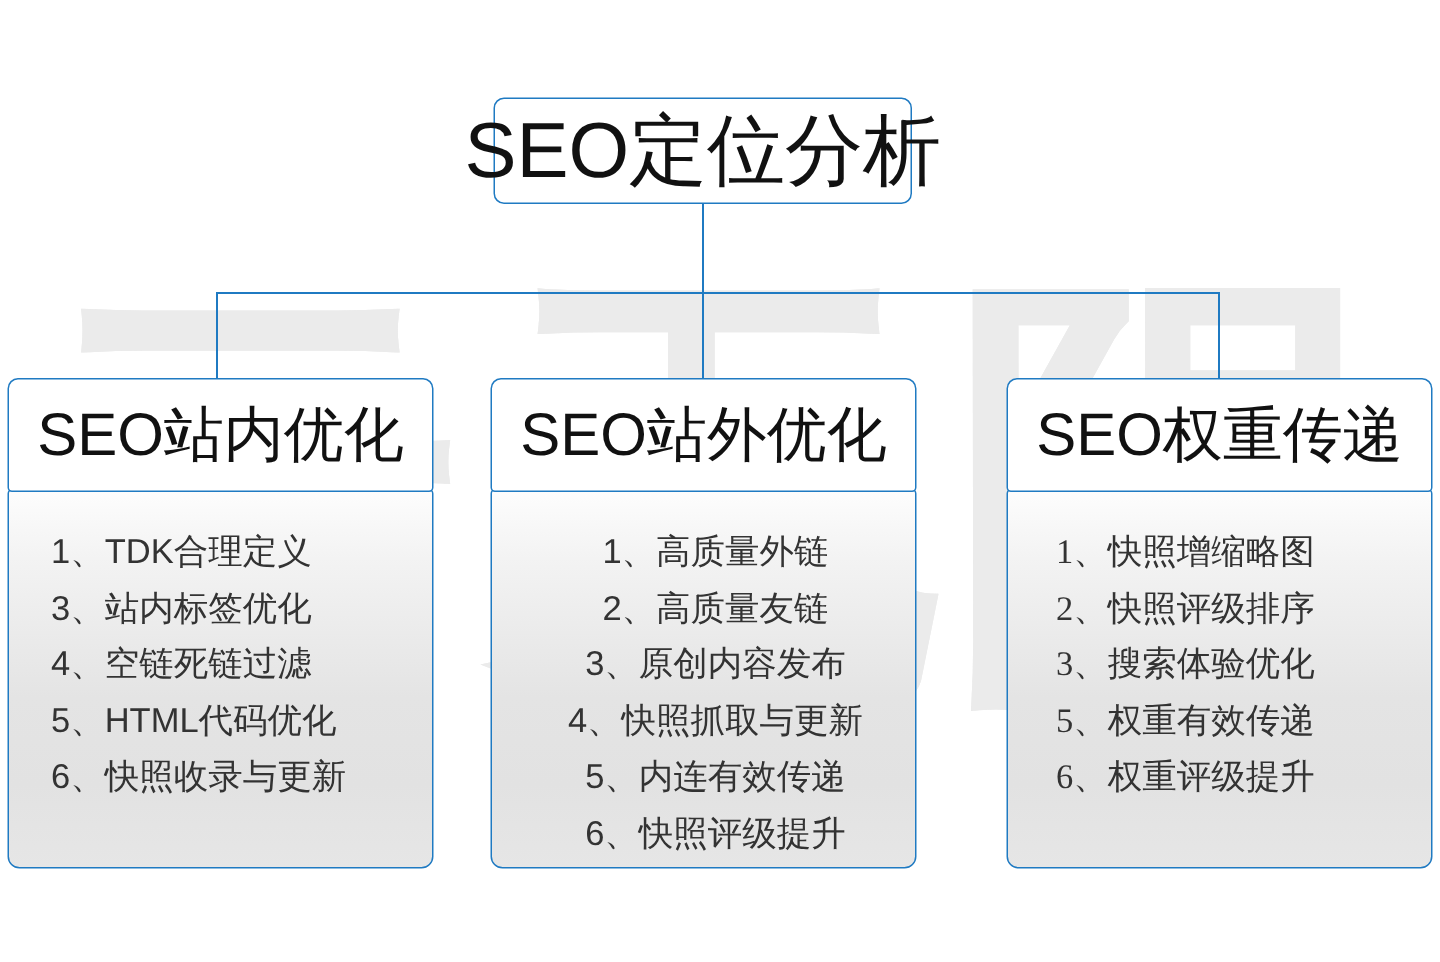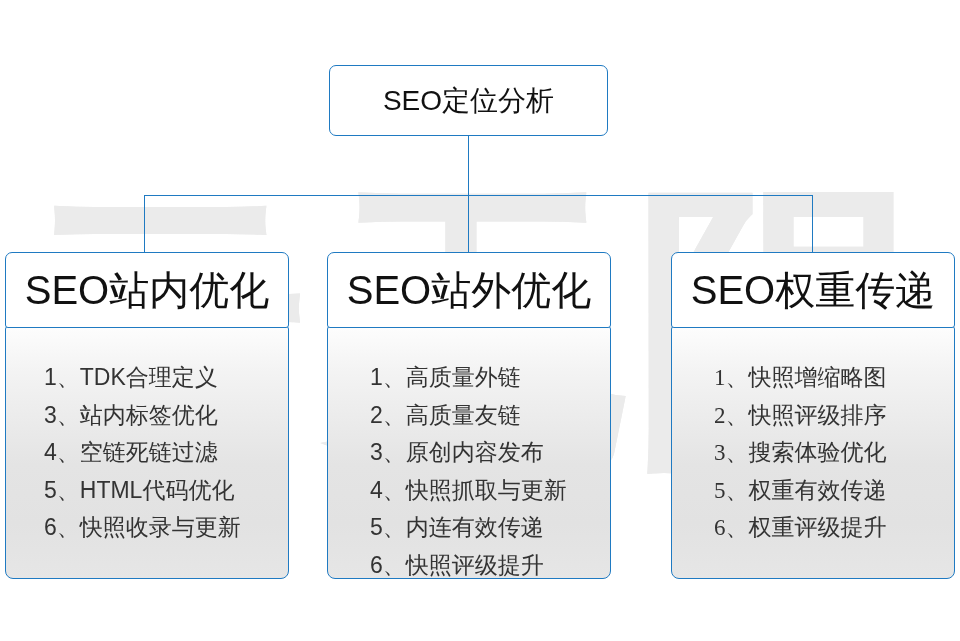--- a/index.html
+++ b/index.html
@@ -75,21 +75,21 @@
     box-sizing: border-box;
     border: 1.6px solid #1f7ac2;
     border-radius: 7px;
     background: #ffffff;
     display: flex;
     align-items: center;
     justify-content: center;
     z-index: 2;
   }
   #root-node .node-title {
-    font-size: 28px;
+    font-size: 52px;
     color: #111111;
     line-height: 1;
     letter-spacing: 0px;
     white-space: nowrap;
   }
 
   
   .column {
     position: absolute;
     top: 252px;
@@ -131,32 +131,32 @@
         #fdfdfd 0%,
         #f3f3f3 18%,
         #e4e4e4 55%,
         #e2e2e2 78%,
         #e6e6e6 100%);
     padding: 16px 0 0 0;
     overflow: hidden;
   }
   .col-list {
     list-style: none;
-    margin: 16px;
+    margin: 6px;
     padding: 0 10px 0 22px;
   }
   .col-list li {
     font-size: 23px;
     line-height: 37.5px;
     color: #333333;
     white-space: nowrap;
     letter-spacing: 0px;
   }
   .col-3 .col-list { padding-left: 26px; font-family: Liberation Serif, serif; }
-  .col-2 .col-list { padding-left: 26px; }
+  .col-2 .col-list { padding-left: 26px; text-align: center; }
 </style>
 </head>
 <body>
 
 <div id="canvas">
 
   <div id="watermark">
     <span class="wm-text">云无限</span>
   </div>
 

